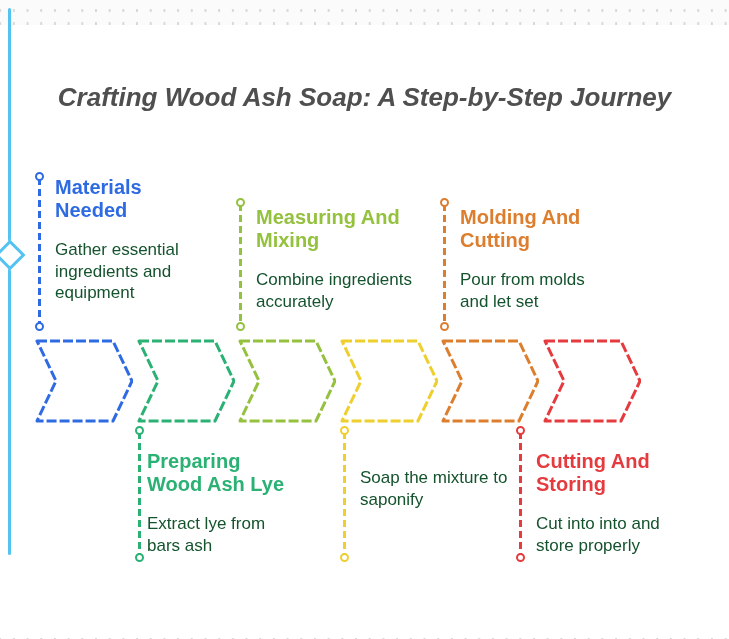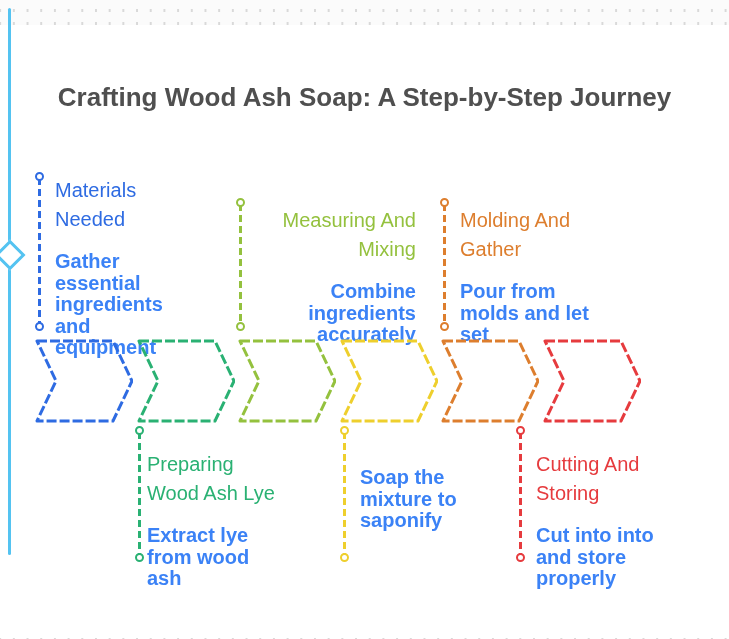--- a/index.html
+++ b/index.html
@@ -46,20 +46,21 @@
   
   h1.page-title {
     position: absolute;
     top: 82px; left: 0;
     width: 100%;
     margin: 0;
     text-align: center;
     font-size: 26px;
     line-height: 30px;
     font-weight: bold;
+    font-style: italic;
   }
 
   
   .chevrons {
     position: absolute;
     left: 35px; top: 339px;
     display: flex;
     gap: 3.6px;
   }
   svg.chevron { display: block; }
@@ -83,35 +84,34 @@
     border-radius: 50%;
     background: #ffffff;
   }
   .step .connector::before { top: -6px; }
   .step .connector::after  { bottom: -6px; }
 
   .step .content { margin-left: 25px; }
   .step-title {
     margin: 0;
     font-size: 20px;
-    line-height: 29px;
-    font-weight: normal;
+    line-height: 23px;
+    font-weight: bold;
     color: var(--c);
   }
   .step-desc {
     margin: 17px 0 0;
-    font-size: 20px;
+    font-size: 17px;
     line-height: 21.5px;
-    color: #3b82f6;
-    font-weight: bold;
+    color: #14532d;
   }
 
   
   .s1 { left: 30px;  top: 173px; }
-  .s3 { left: 231px; top: 199px; text-align: right; }
+  .s3 { left: 231px; top: 199px; }
   .s5 { left: 435px; top: 199px; }
   .s2 { left: 130px; top: 428px; }
   .s4 { left: 335px; top: 428px; }
   .s6 { left: 511px; top: 428px; }
 
   .s1 .connector { top: 5px; height: 147px; }
   .s3 .connector, .s5 .connector { top: 5px; height: 121px; }
   .pos-bottom .connector { top: 4px; height: 124px; }
 
   .s1 .content { padding-top: 3px;  width: 135px; }
@@ -147,21 +147,21 @@
     <div class="connector"></div>
     <div class="content">
       <h3 class="step-title">Measuring And Mixing</h3>
       <p class="step-desc">Combine ingredients accurately</p>
     </div>
   </div>
 
   <div class="step pos-top s5" style="--c: #dd7e2e;">
     <div class="connector"></div>
     <div class="content">
-      <h3 class="step-title">Molding And Gather</h3>
+      <h3 class="step-title">Molding And Cutting</h3>
       <p class="step-desc">Pour from molds and let set</p>
     </div>
   </div>
 
   <div class="chevrons">
     <svg class="chevron" width="98" height="84" viewBox="0 0 98 84">
       <polygon points="2,2 78,2 97,42 78,82 2,82 21,42" fill="none" stroke-width="3" stroke-linejoin="round" stroke-dasharray="10 3" stroke="#2e6be2"></polygon>
     </svg>
     <svg class="chevron" width="98" height="84" viewBox="0 0 98 84">
       <polygon points="2,2 78,2 97,42 78,82 2,82 21,42" fill="none" stroke-width="3" stroke-linejoin="round" stroke-dasharray="10 3" stroke="#2ab173"></polygon>
@@ -177,21 +177,21 @@
     </svg>
     <svg class="chevron" width="98" height="84" viewBox="0 0 98 84">
       <polygon points="2,2 78,2 97,42 78,82 2,82 21,42" fill="none" stroke-width="3" stroke-linejoin="round" stroke-dasharray="10 3" stroke="#e63b3e"></polygon>
     </svg>
   </div>
 
   <div class="step pos-bottom s2" style="--c: #2ab173;">
     <div class="connector"></div>
     <div class="content">
       <h3 class="step-title">Preparing Wood Ash Lye</h3>
-      <p class="step-desc">Extract lye from wood ash</p>
+      <p class="step-desc">Extract lye from bars ash</p>
     </div>
   </div>
 
   <div class="step pos-bottom s4" style="--c: #eecf2d;">
     <div class="connector"></div>
     <div class="content">
       <p class="step-desc">Soap the mixture to saponify</p>
     </div>
   </div>
 

